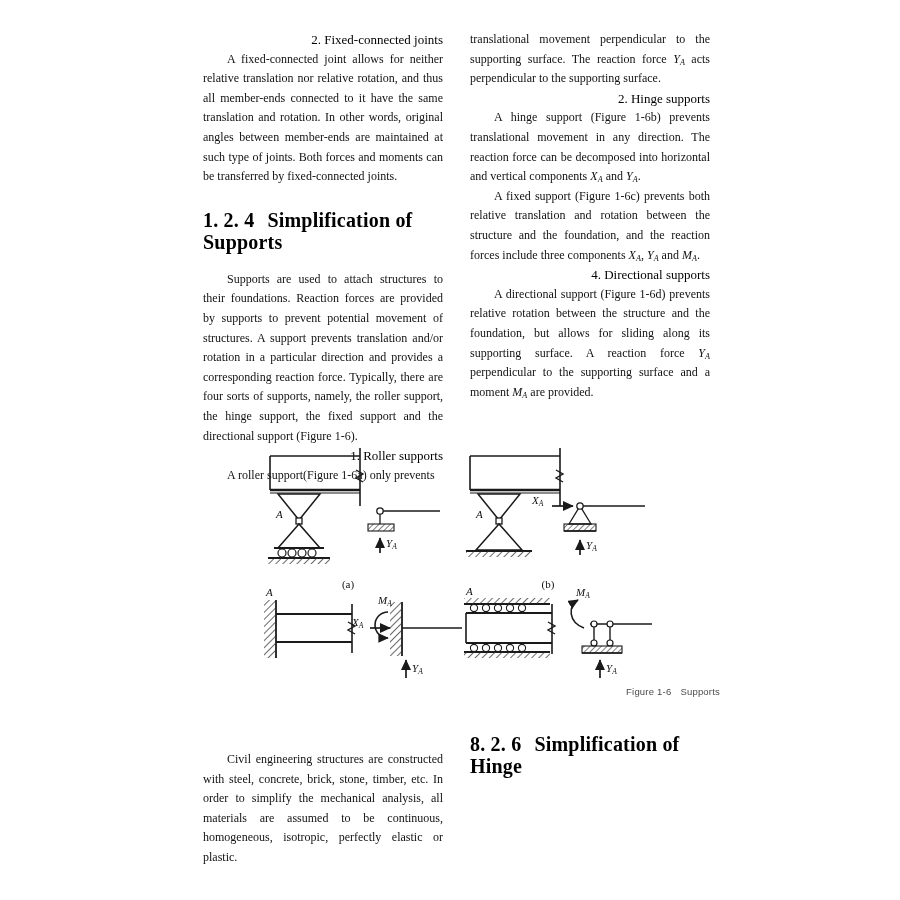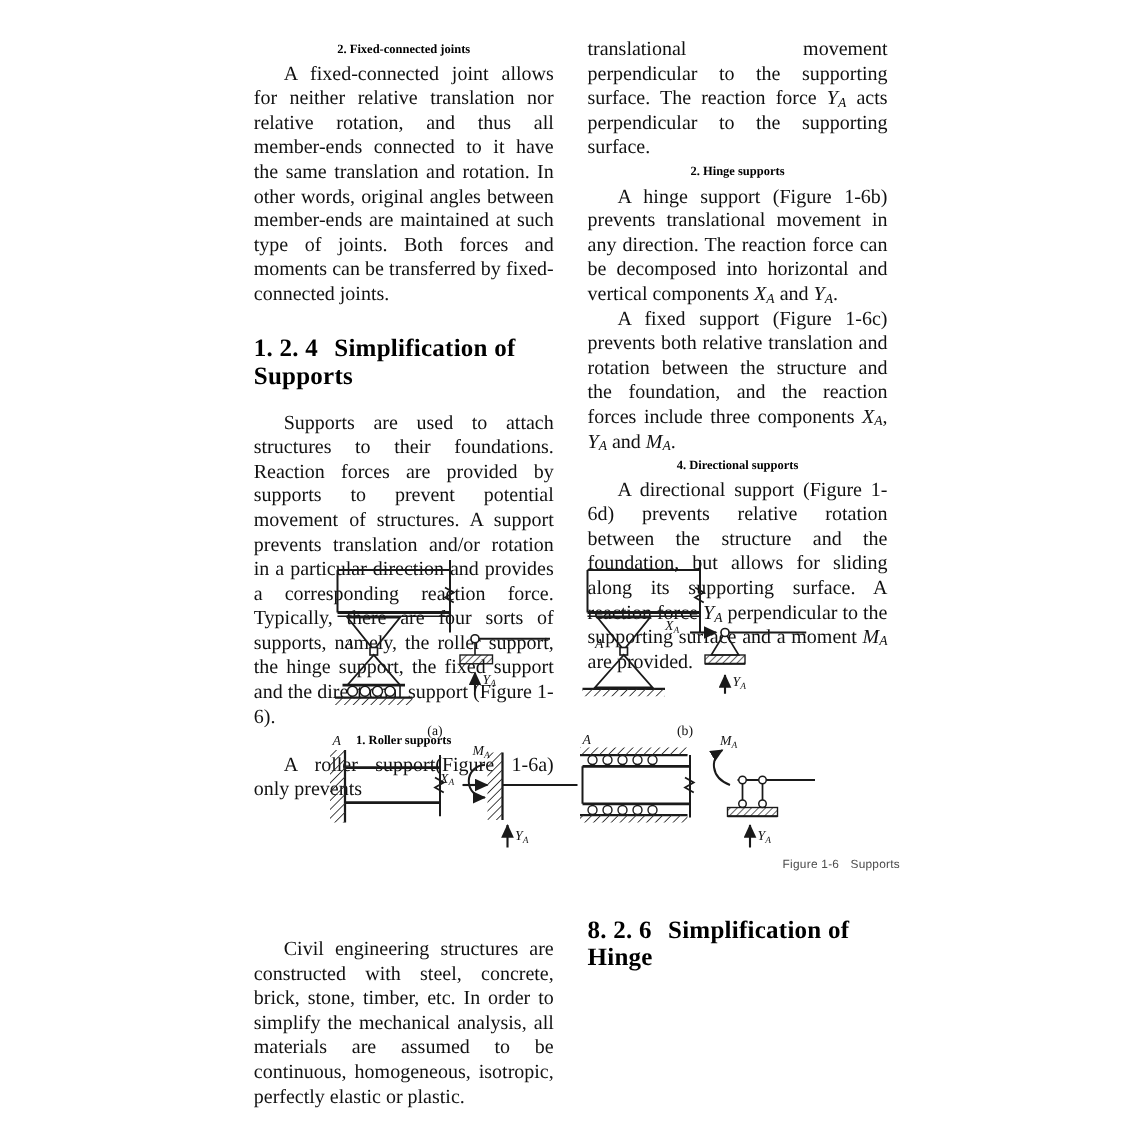--- a/index.html
+++ b/index.html
@@ -27,34 +27,34 @@
     text-align: justify;
     text-justify: inter-word;
   }
   .col-left  { left: 203px; }
   .col-right { left: 470px; }
 
   .c-top { top: 30px; }
 
   p.body {
     margin: 0 0 0 0;
-    font-size: 16px;
+    font-size: 12px;
     line-height: 19.6px;
     text-align: justify;
     text-indent: 24px;
     color: #111;
   }
   p.body.noindent { text-indent: 0; }
 
   h4.sub {
     margin: 0;
-    font-size: 10px;
+    font-size: 13px;
     line-height: 19.6px;
-    font-weight: bold;
-    text-align: center;
+    font-weight: normal;
+    text-align: right;
     text-indent: 0;
   }
   h2.sec {
     margin: 0;
     font-size: 20px;
     line-height: 22px;
     font-weight: bold;
     text-align: left;
     letter-spacing: 0.2px;
   }

